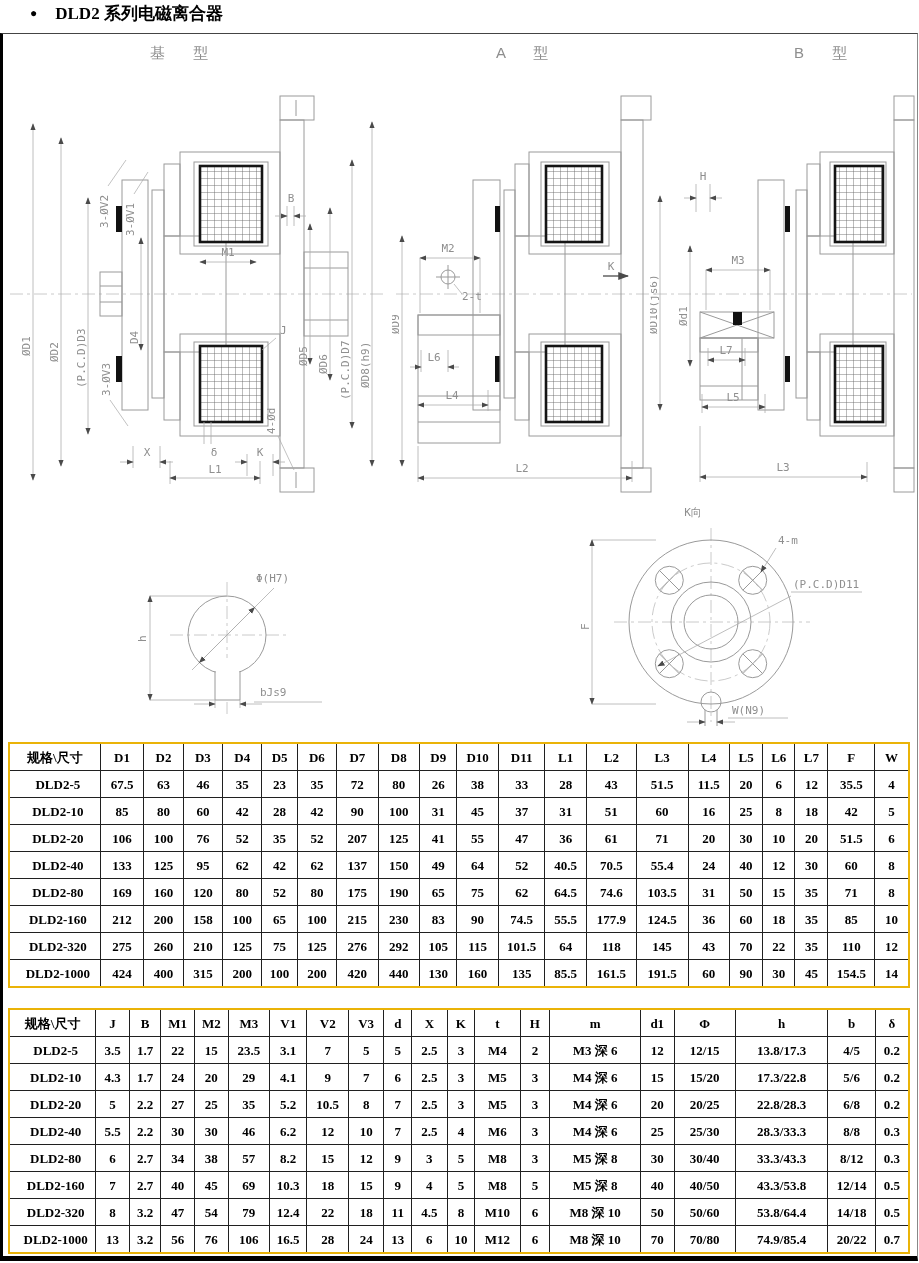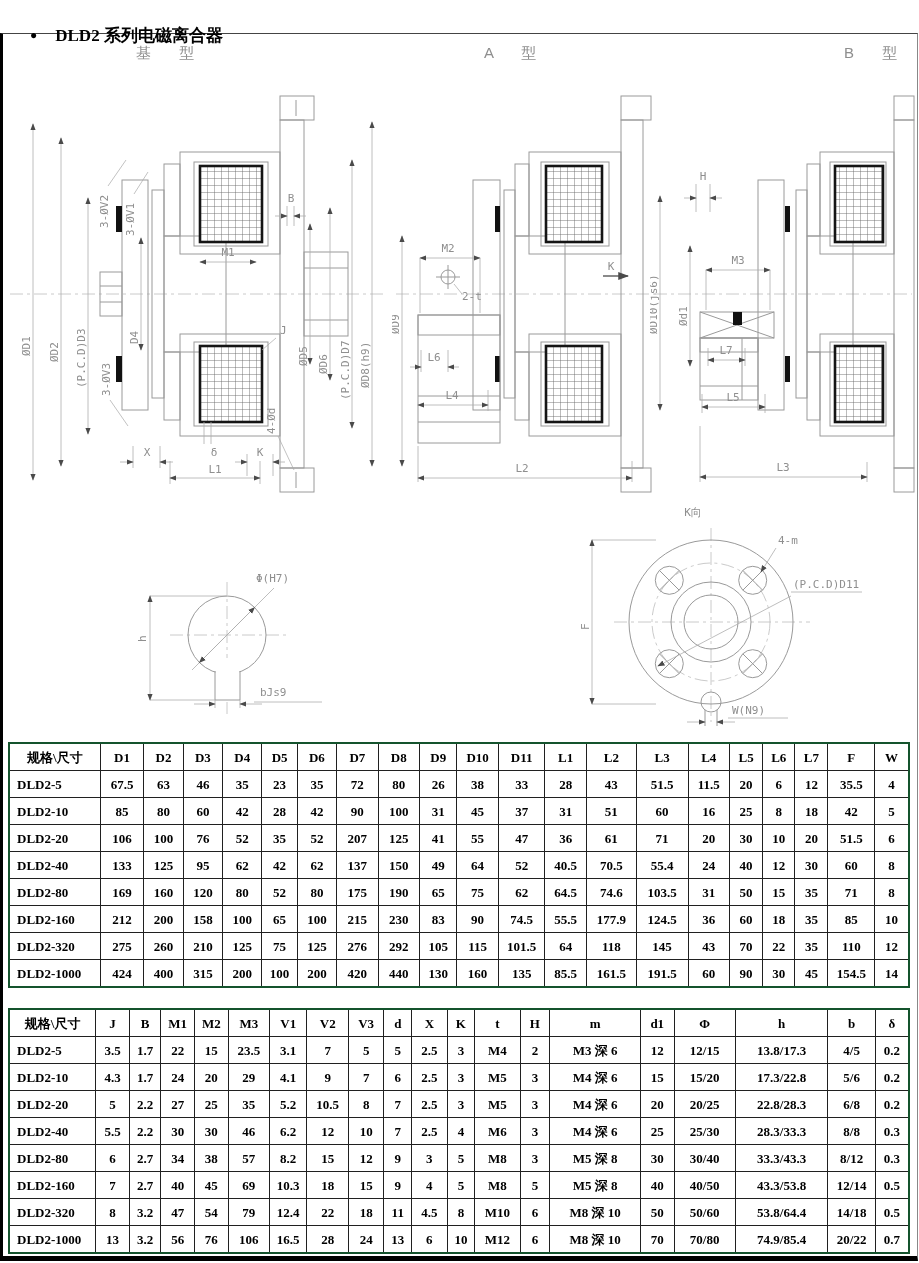--- a/index.html
+++ b/index.html
@@ -1,51 +1,51 @@
 <!DOCTYPE html>
 <html><head>
 <meta charset="utf-8">
 <style>
   html,body{margin:0;padding:0;background:#fff}
   .page{position:relative;width:919px;height:1263px;background:#ffffff;overflow:hidden;
         font-family:"Liberation Serif","DejaVu Serif",serif;color:#000}
   .frame{position:absolute;left:0;top:33px;width:914px;height:1222px;
          border-left:3px solid #000;border-top:1px solid #444;
          border-right:1px solid #888;border-bottom:5px solid #000}
-  .title{position:absolute;left:30px;top:24px;font-size:17px;font-weight:bold}
+  .title{position:absolute;left:30px;top:2px;font-size:17px;font-weight:bold}
   .title .bullet{font-size:12px;vertical-align:2px;margin-right:18px}
   .cap{position:absolute;top:44px;font-size:15px;color:#8e8e8e;letter-spacing:12px;
        font-family:"Liberation Sans",sans-serif;white-space:nowrap}
   .abs{position:absolute}
   .tblwrap{position:absolute;left:8px;width:902px}
-  table.dim{border-collapse:collapse;table-layout:fixed;width:100%;border:2px solid #14532d}
+  table.dim{border-collapse:collapse;table-layout:fixed;width:100%;border:2px solid #eab308}
   .dim th,.dim td{border:1px solid #202020;text-align:center;font-size:13px;font-weight:bold;
        height:26px;padding:0 1px;white-space:nowrap;overflow:hidden;line-height:1;
        font-family:"Liberation Serif","DejaVu Serif",serif}
-  .dim td.spec{text-align:left;padding-left:7px}
+  .dim td.spec{text-align:center;padding-left:7px}
   svg text{font-family:"DejaVu Sans Mono","Liberation Sans",sans-serif;font-size:11px;fill:#8f8f8f}
   svg .ln{stroke:#9a9a9a;stroke-width:1;fill:none}
   svg .dl{stroke:#adadad;stroke-width:0.8;fill:none}
   svg .cl{stroke:#bcbcbc;stroke-width:0.8;stroke-dasharray:13 4 3 4;fill:none}
   svg .ldr{stroke:#a8a8a8;stroke-width:0.7;fill:none}
   svg .mid{text-anchor:middle}
 </style>
 </head>
 <body>
 
 <div class="page">
   <div class="frame"></div>
 
   <div class="title">
     <span class="bullet">●</span><span>DLD2 系列电磁离合器</span>
   </div>
 
-  <div class="cap" style="left:136px">基 型</div>
-  <div class="cap" style="left:484px">A 型</div>
-  <div class="cap" style="left:844px">B 型</div>
+  <div class="cap" style="left:150px">基 型</div>
+  <div class="cap" style="left:496px">A 型</div>
+  <div class="cap" style="left:794px">B 型</div>
 
   <svg class="abs" style="left:4px;top:66px" width="386" height="456" viewBox="0 0 386 456">
     <defs>
       <pattern id="haB" width="6" height="6" patternUnits="userSpaceOnUse" patternTransform="rotate(45)">
         <rect width="6" height="6" fill="#ffffff"></rect>
           <line x1="0" y1="0" x2="0" y2="6" stroke="#ababab" stroke-width="1"></line>
       </pattern>
       <pattern id="grB" width="7" height="7" patternUnits="userSpaceOnUse">
         <rect width="7" height="7" fill="#ffffff"></rect>
           <path d="M7,0 H0 V7" fill="none" stroke="#6a6a6a" stroke-width="0.9"></path>

